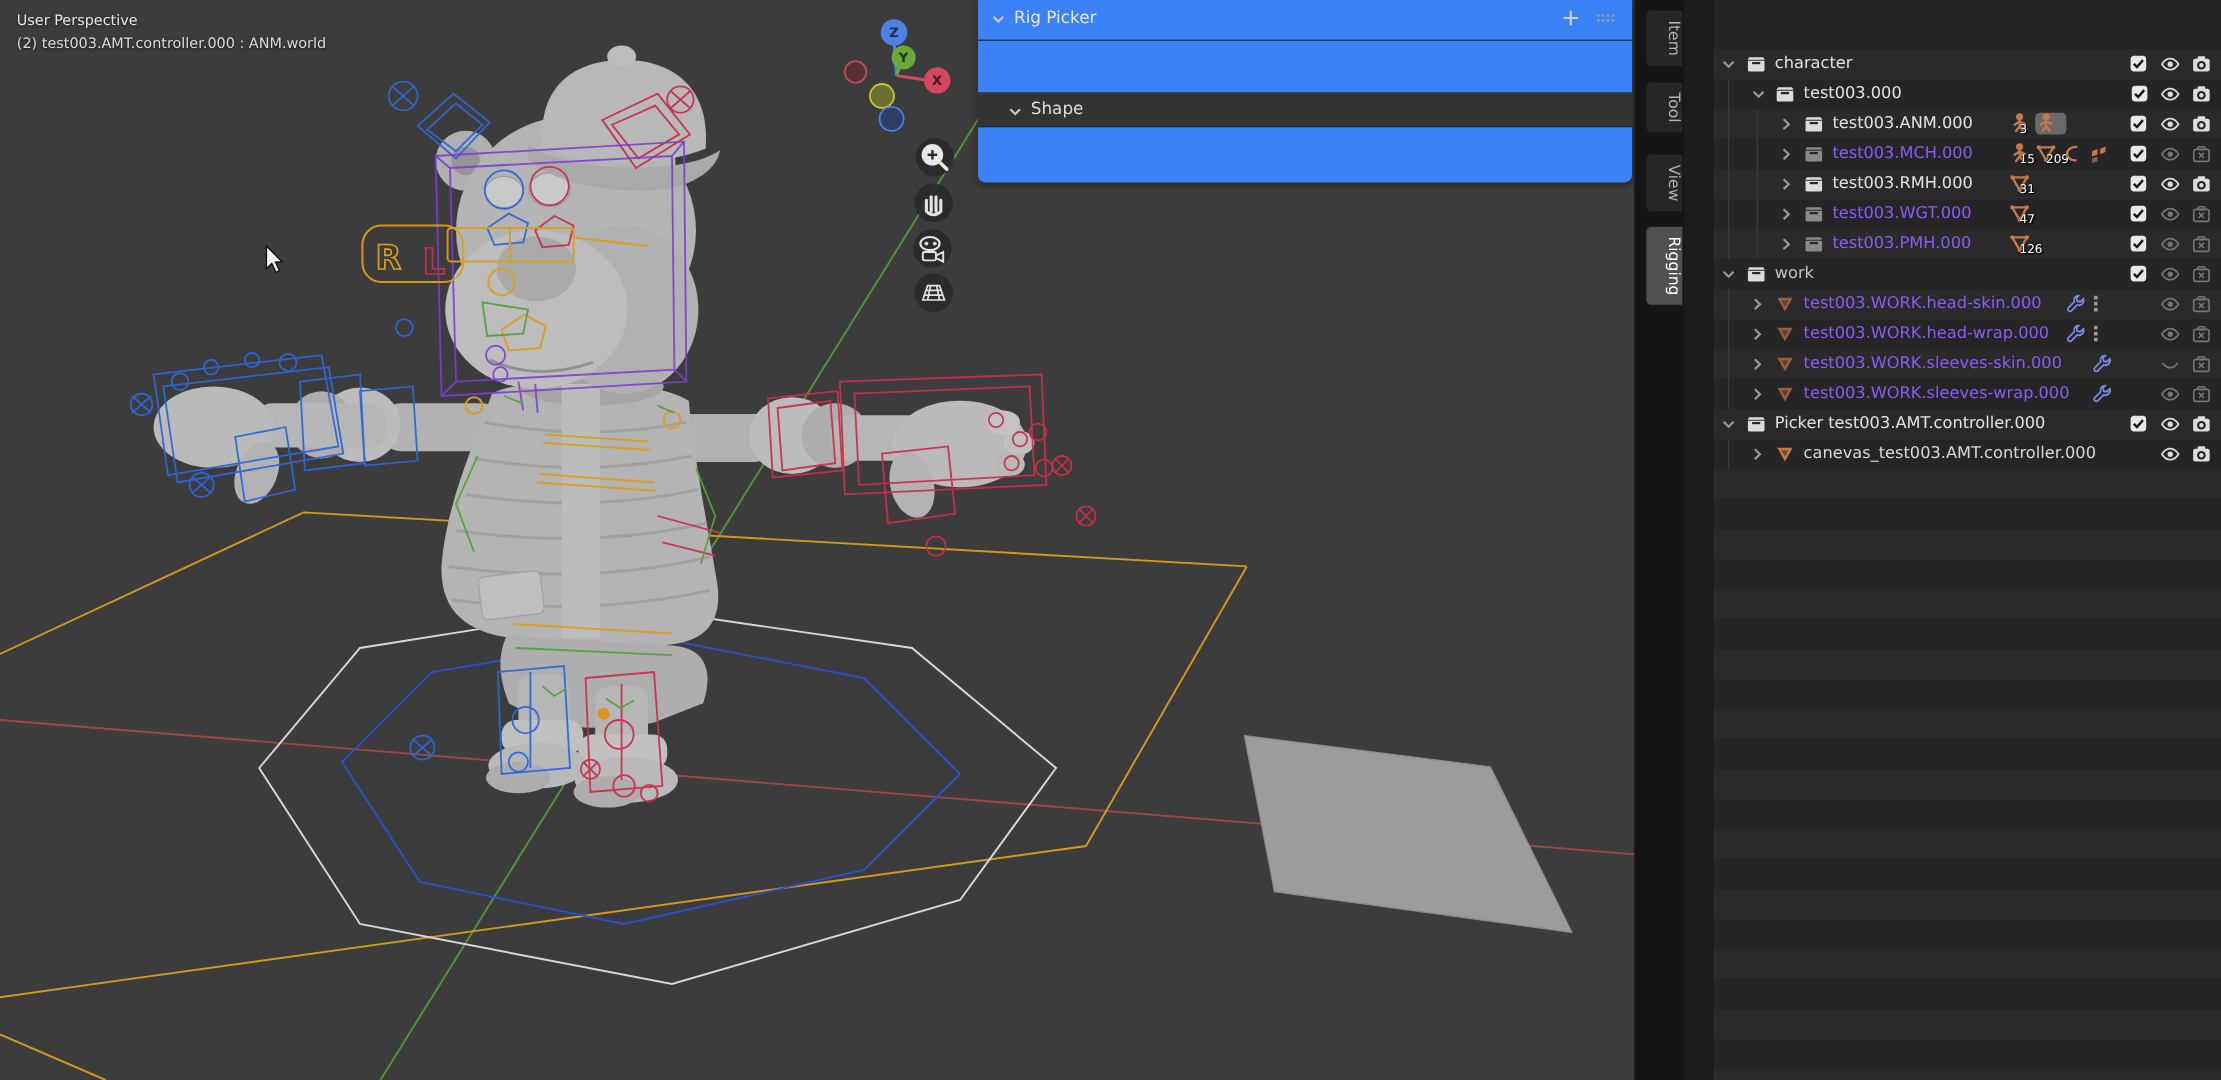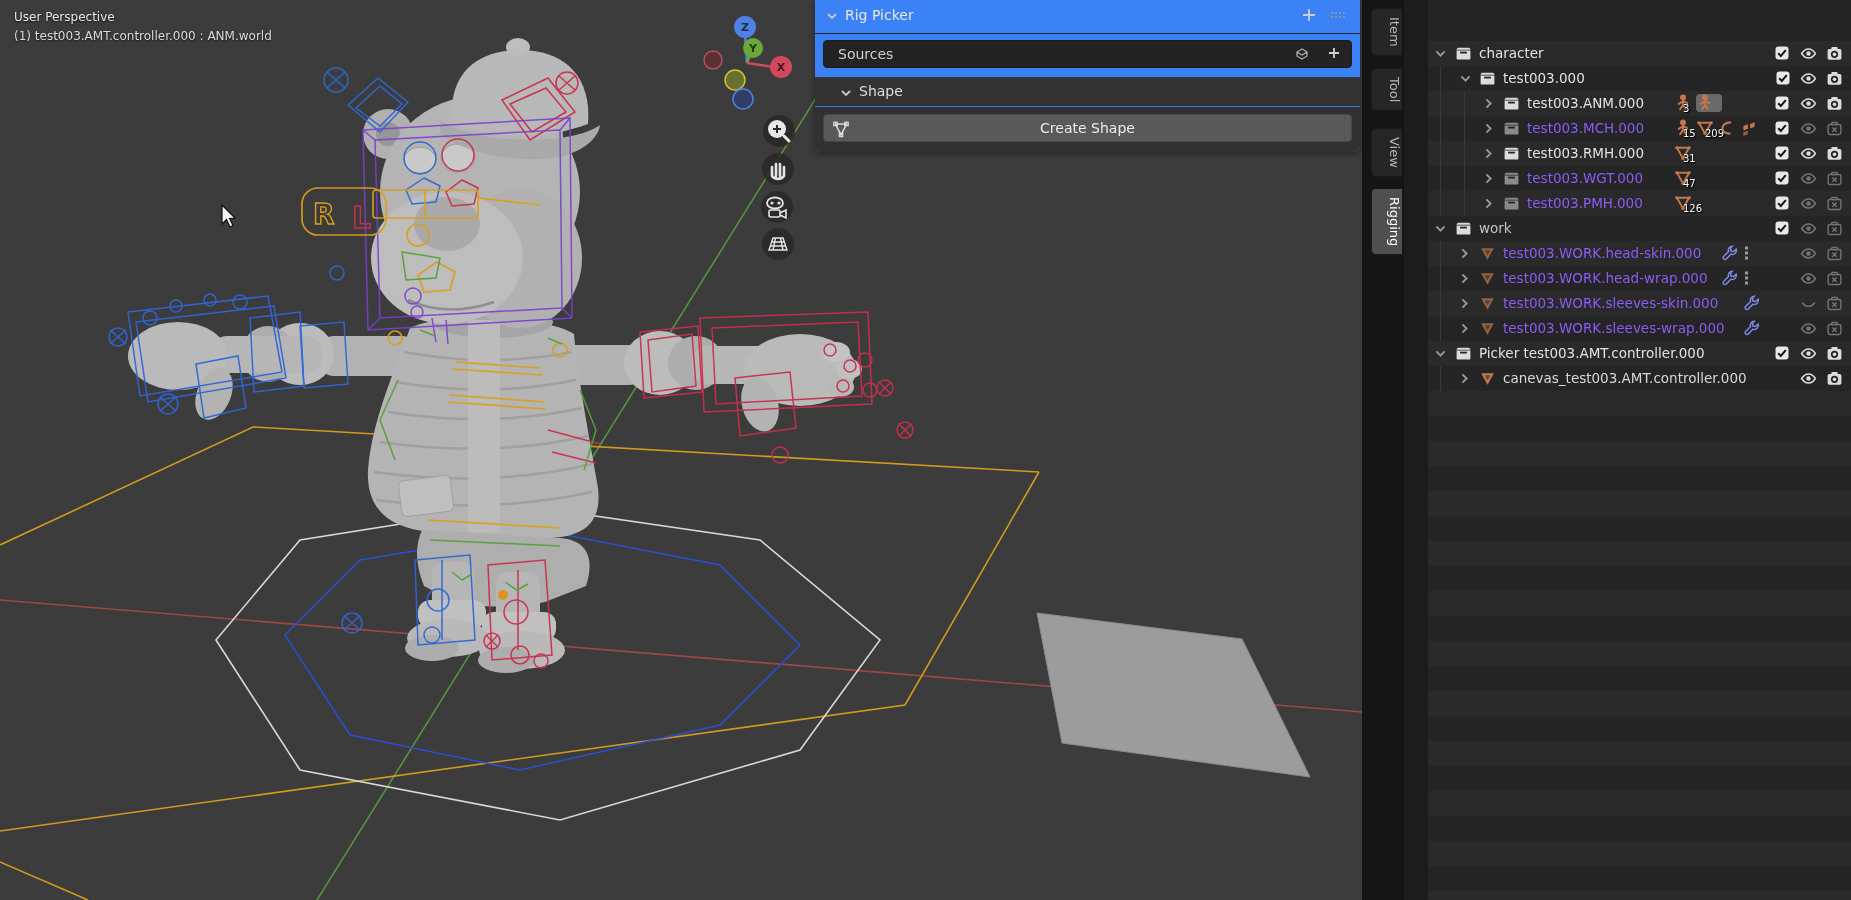--- a/index.html
+++ b/index.html
@@ -299,21 +299,21 @@
         <circle cx="778" cy="244" r="16" fill="#282828" opacity="0.85"></circle>
         <path d="M769,250 l4,-12 h10 l4,12 z M773,250 l2.5,-12 M783,250 l-2.5,-12 M770.5,246 h15 M772,242 h12" fill="none" stroke="#e4e4e4" stroke-width="1.4"></path>
       </g>
 
       <g transform="translate(222,205)">
         <path d="M0,0 L0,19 L4.5,14.5 L8,22 L11,20.5 L7.5,13.5 L13,13 Z" fill="#f2f2f2" stroke="#111" stroke-width="1.2"></path>
       </g>
     </svg>
 
     <div class="vp-text" id="vp-line1">User Perspective</div>
-    <div class="vp-text" id="vp-line2">(1) test003.AMT.controller.000 : ANM.world</div>
+    <div class="vp-text" id="vp-line2">(2) test003.AMT.controller.000 : ANM.world</div>
   </div>
 
   <div id="rig-panel">
     <div class="np-header">
       <svg class="np-chev" viewBox="0 0 14 14">
           <path d="M3 5l4 4 4-4" fill="none" stroke="#c8c8c8" stroke-width="1.8"></path>
         </svg>
       <span class="np-title">Rig Picker</span>
       <span class="np-actions">
         <svg width="14" height="14" viewBox="0 0 14 14">
@@ -328,50 +328,28 @@
           <circle cx="2" cy="8" r="1.1"></circle>
               <circle cx="6" cy="8" r="1.1"></circle>
               <circle cx="10" cy="8" r="1.1"></circle>
               <circle cx="14" cy="8" r="1.1"></circle>
             </g>
           </svg>
       </span>
     </div>
     <div class="np-sep"></div>
 
-    <div id="sources-box">
-      <span class="src-label">Sources</span>
-      <span class="src-icons">
-        <svg width="18" height="16" viewBox="0 0 18 16">
-          <path d="M4 6l5-3 5 3-5 3z M4 6v4l5 3 5-3V6" fill="none" stroke="#a8a8a8" stroke-width="1.3"></path>
-          </svg>
-        <svg width="14" height="14" viewBox="0 0 14 14">
-            <path d="M7 2v10M2 7h10" stroke="#cfcfcf" stroke-width="1.8"></path>
-          </svg>
-      </span>
-    </div>
 
     <div id="shape-header">
       <svg class="np-chev" viewBox="0 0 14 14">
           <path d="M3 5l4 4 4-4" fill="none" stroke="#c8c8c8" stroke-width="1.8"></path>
         </svg>
       <span class="sh-title">Shape</span>
     </div>
 
-    <div id="shape-body">
-      <div id="create-shape-btn">
-        <svg class="cs-icon" width="18" height="18" viewBox="0 0 18 18">
-          <path d="M3.5 4h11L9 15z" fill="none" stroke="#e0e0e0" stroke-width="1.5"></path>
-          <rect x="1.8" y="2.2" width="3.4" height="3.4" fill="none" stroke="#e0e0e0" stroke-width="1.2"></rect>
-          <rect x="12.8" y="2.2" width="3.4" height="3.4" fill="none" stroke="#e0e0e0" stroke-width="1.2"></rect>
-          <rect x="7.3" y="13.2" width="3.4" height="3.4" fill="none" stroke="#e0e0e0" stroke-width="1.2"></rect>
-        </svg>
-        <span class="cs-label">Create Shape</span>
-      </div>
-    </div>
     <div id="panel-scrollbar"></div>
   </div>
 
   <div id="tabstrip">
       <div class="side-tab" style="top: 8px;">Item</div>
       <div class="side-tab" style="top: 68px;">Tool</div>
       <div class="side-tab" style="top: 128px;">View</div>
       <div class="side-tab active" style="top: 188px;">Rigging</div>
     </div>
 

